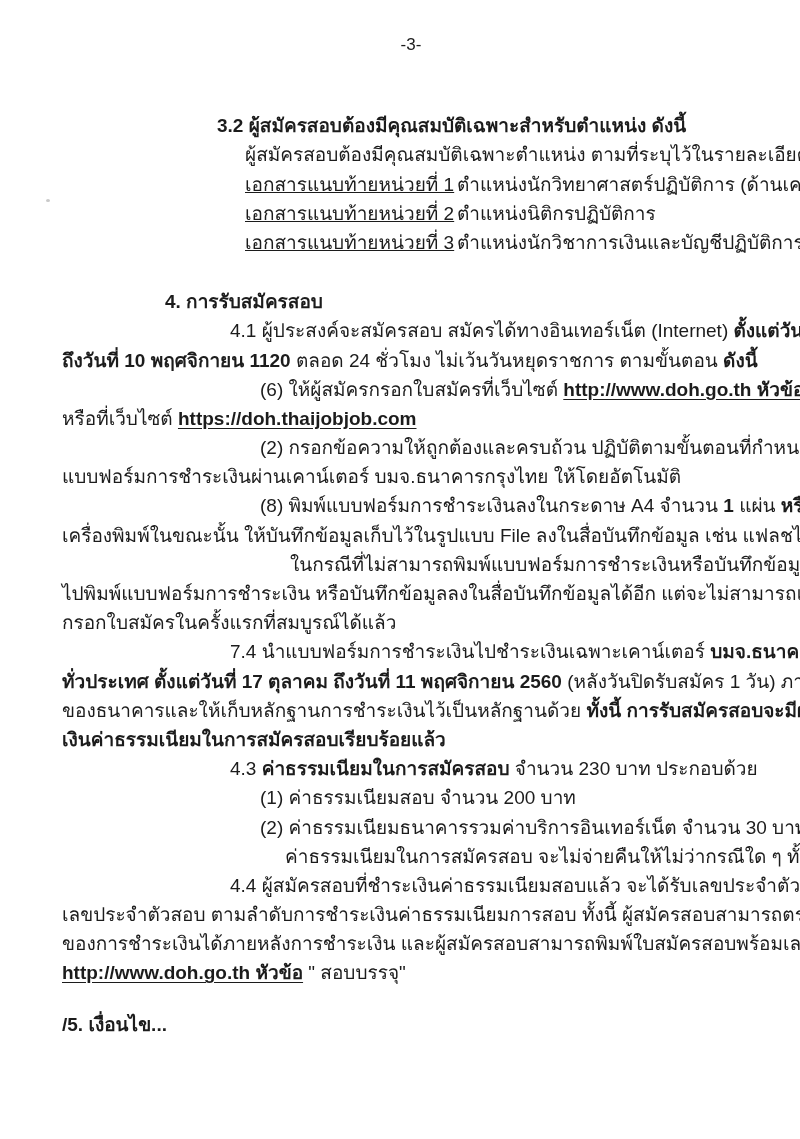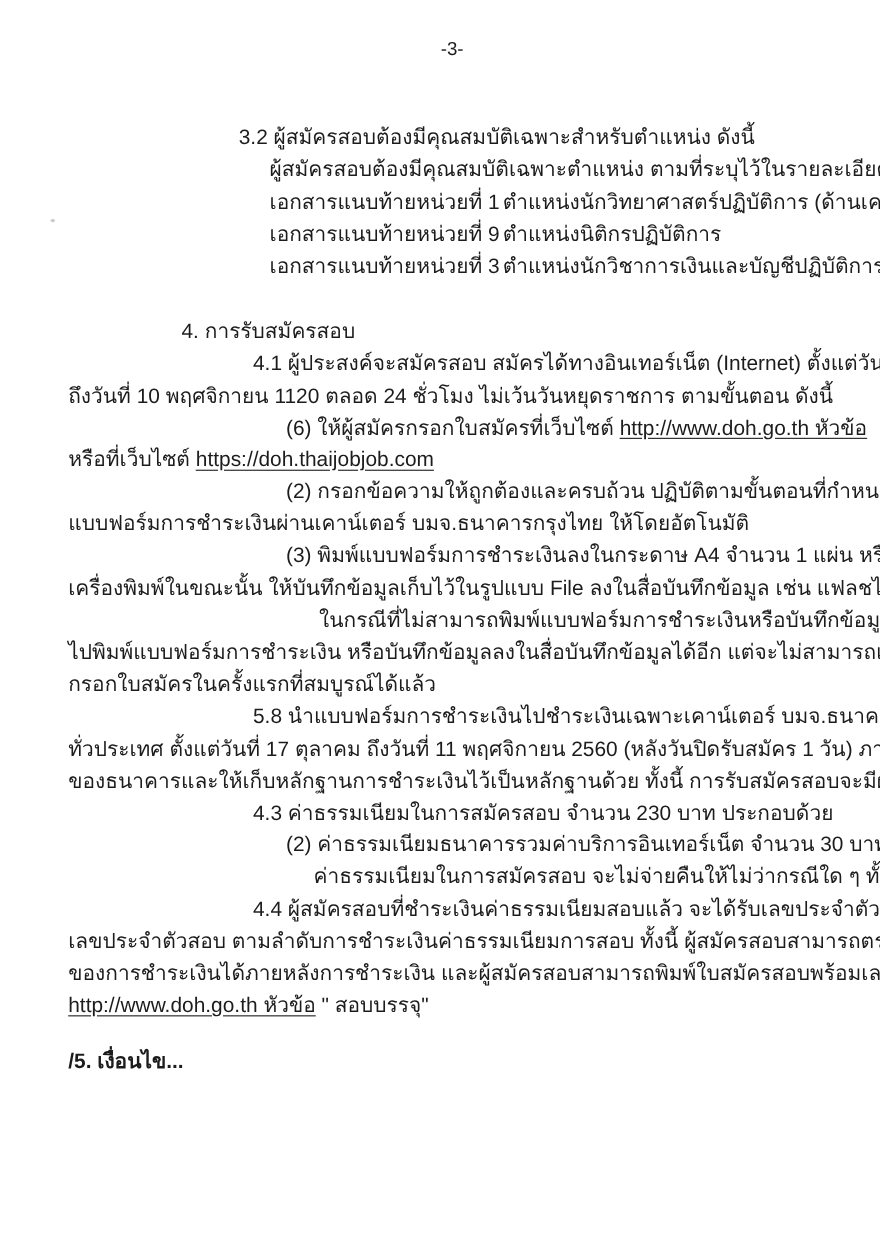--- a/index.html
+++ b/index.html
@@ -33,56 +33,58 @@
   .r-heading-3-2{padding-left:155px;font-weight:bold;margin-top:52px;}
   .r-detail-intro{padding-left:183px;}
   .r-attachment{padding-left:183px;}
   .r-heading-4{padding-left:103px;font-weight:bold;margin-top:30px;}
   .r-numbered{padding-left:168px;}
   .r-body{padding-left:0;}
   .r-list-item{padding-left:198px;}
   .r-fee-note{padding-left:223px;}
   .r-case-intro{padding-left:228px;}
   .r-footer{text-align:left;padding-right:58px;margin-top:22px;font-weight:bold;}
-  .seg-b{font-weight:normal;}
+  .seg-b{font-weight:bold;}
   .seg-u{text-decoration:underline;text-underline-offset:3px;}
-  .seg-w{display:inline-block;width:212px;}
+  .seg-w{display:inline-block;width:212px;text-decoration:underline;}
   .speck{
     position:absolute;left:46px;top:199px;width:4px;height:3px;
     background:#c9c9c9;border-radius:50%;
   }
 </style>
 </head>
 <body>
 
 <div class="page">
   <div class="speck"></div>
   <div class="content" id="doc-content">
       <div class="line r-page-number"><span class="">-3-</span></div>
       <div class="line r-heading-3-2"><span class="seg-b">3.2  ผู้สมัครสอบต้องมีคุณสมบัติเฉพาะสำหรับตำแหน่ง ดังนี้</span></div>
       <div class="line r-detail-intro"><span class="">ผู้สมัครสอบต้องมีคุณสมบัติเฉพาะตำแหน่ง ตามที่ระบุไว้ในรายละเอียด</span></div>
       <div class="line r-attachment"><span class="seg-w">เอกสารแนบท้ายหน่วยที่ 1</span><span class="">ตำแหน่งนักวิทยาศาสตร์ปฏิบัติการ (ด้านเคมี)</span></div>
-      <div class="line r-attachment"><span class="seg-w">เอกสารแนบท้ายหน่วยที่ 9</span><span class="">ตำแหน่งนิติกรปฏิบัติการ</span></div>
+      <div class="line r-attachment"><span class="seg-w">เอกสารแนบท้ายหน่วยที่ 2</span><span class="">ตำแหน่งนิติกรปฏิบัติการ</span></div>
       <div class="line r-attachment"><span class="seg-w">เอกสารแนบท้ายหน่วยที่ 3</span><span class="">ตำแหน่งนักวิชาการเงินและบัญชีปฏิบัติการ</span></div>
       <div class="line r-heading-4"><span class="seg-b">4. การรับสมัครสอบ</span></div>
       <div class="line r-numbered"><span class="">4.1  ผู้ประสงค์จะสมัครสอบ สมัครได้ทางอินเทอร์เน็ต (Internet) </span><span class="seg-b">ตั้งแต่วันที่ 17 ตุลาคม 2560</span></div>
       <div class="line r-body"><span class="seg-b">ถึงวันที่ 10 พฤศจิกายน 1120</span><span class=""> ตลอด 24 ชั่วโมง ไม่เว้นวันหยุดราชการ ตามขั้นตอน </span><span class="seg-b">ดังนี้</span></div>
       <div class="line r-list-item"><span class="">(6) ให้ผู้สมัครกรอกใบสมัครที่เว็บไซต์ </span><span class="seg-b seg-u">http://www.doh.go.th หัวข้อ</span></div>
       <div class="line r-body"><span class="">หรือที่เว็บไซต์ </span><span class="seg-b seg-u">https://doh.thaijobjob.com</span></div>
       <div class="line r-list-item"><span class="">(2) กรอกข้อความให้ถูกต้องและครบถ้วน ปฏิบัติตามขั้นตอนที่กำหนด ระบบจะกำหนด</span></div>
       <div class="line r-body"><span class="">แบบฟอร์มการชำระเงินผ่านเคาน์เตอร์  บมจ.ธนาคารกรุงไทย ให้โดยอัตโนมัติ</span></div>
-      <div class="line r-list-item"><span class="">(3) พิมพ์แบบฟอร์มการชำระเงินลงในกระดาษ A4  จำนวน </span><span class="seg-b">1</span><span class=""> แผ่น  </span><span class="seg-b">หรือหากไม่มี</span></div>
+      <div class="line r-list-item"><span class="">(8) พิมพ์แบบฟอร์มการชำระเงินลงในกระดาษ A4  จำนวน </span><span class="seg-b">1</span><span class=""> แผ่น  </span><span class="seg-b">หรือหากไม่มี</span></div>
       <div class="line r-body"><span class="">เครื่องพิมพ์ในขณะนั้น ให้บันทึกข้อมูลเก็บไว้ในรูปแบบ File  ลงในสื่อบันทึกข้อมูล  เช่น  แฟลชไดรฟ์</span></div>
       <div class="line r-case-intro"><span class="">ในกรณีที่ไม่สามารถพิมพ์แบบฟอร์มการชำระเงินหรือบันทึกข้อมูลได้ ผู้สมัครสามารถเข้า</span></div>
       <div class="line r-body"><span class="">ไปพิมพ์แบบฟอร์มการชำระเงิน หรือบันทึกข้อมูลลงในสื่อบันทึกข้อมูลได้อีก แต่จะไม่สามารถแก้ไขข้อมูลในการ</span></div>
       <div class="line r-body"><span class="">กรอกใบสมัครในครั้งแรกที่สมบูรณ์ได้แล้ว</span></div>
-      <div class="line r-numbered"><span class="">5.8  นำแบบฟอร์มการชำระเงินไปชำระเงินเฉพาะเคาน์เตอร์ </span><span class="seg-b">บมจ.ธนาคารกรุงไทย</span></div>
+      <div class="line r-numbered"><span class="">7.4  นำแบบฟอร์มการชำระเงินไปชำระเงินเฉพาะเคาน์เตอร์ </span><span class="seg-b">บมจ.ธนาคารกรุงไทย</span></div>
       <div class="line r-body"><span class="seg-b">ทั่วประเทศ ตั้งแต่วันที่ 17 ตุลาคม ถึงวันที่ 11 พฤศจิกายน 2560</span><span class=""> (หลังวันปิดรับสมัคร 1 วัน) ภายในเวลาทำการ</span></div>
       <div class="line r-body"><span class="">ของธนาคารและให้เก็บหลักฐานการชำระเงินไว้เป็นหลักฐานด้วย </span><span class="seg-b">ทั้งนี้ การรับสมัครสอบจะมีผลสมบูรณ์เมื่อชำระ</span></div>
+      <div class="line r-body"><span class="seg-b">เงินค่าธรรมเนียมในการสมัครสอบเรียบร้อยแล้ว</span></div>
       <div class="line r-numbered"><span class="">4.3  </span><span class="seg-b">ค่าธรรมเนียมในการสมัครสอบ</span><span class="">  จำนวน  230  บาท ประกอบด้วย</span></div>
+      <div class="line r-list-item"><span class="">(1) ค่าธรรมเนียมสอบ  จำนวน  200  บาท</span></div>
       <div class="line r-list-item"><span class="">(2) ค่าธรรมเนียมธนาคารรวมค่าบริการอินเทอร์เน็ต  จำนวน  30  บาท</span></div>
       <div class="line r-fee-note"><span class="">ค่าธรรมเนียมในการสมัครสอบ จะไม่จ่ายคืนให้ไม่ว่ากรณีใด ๆ ทั้งสิ้น</span></div>
       <div class="line r-numbered"><span class="">4.4  ผู้สมัครสอบที่ชำระเงินค่าธรรมเนียมสอบแล้ว จะได้รับเลขประจำตัวสอบ โดยจะกำหนด</span></div>
       <div class="line r-body"><span class="">เลขประจำตัวสอบ ตามลำดับการชำระเงินค่าธรรมเนียมการสอบ ทั้งนี้ ผู้สมัครสอบสามารถตรวจสอบสถานะ</span></div>
       <div class="line r-body"><span class="">ของการชำระเงินได้ภายหลังการชำระเงิน และผู้สมัครสอบสามารถพิมพ์ใบสมัครสอบพร้อมเลขประจำตัวสอบได้</span></div>
       <div class="line r-body"><span class="seg-b seg-u">http://www.doh.go.th หัวข้อ</span><span class=""> " สอบบรรจุ"</span></div>
       <div class="line r-footer"><span class="">/5. เงื่อนไข...</span></div>
     </div>
 </div>
 

